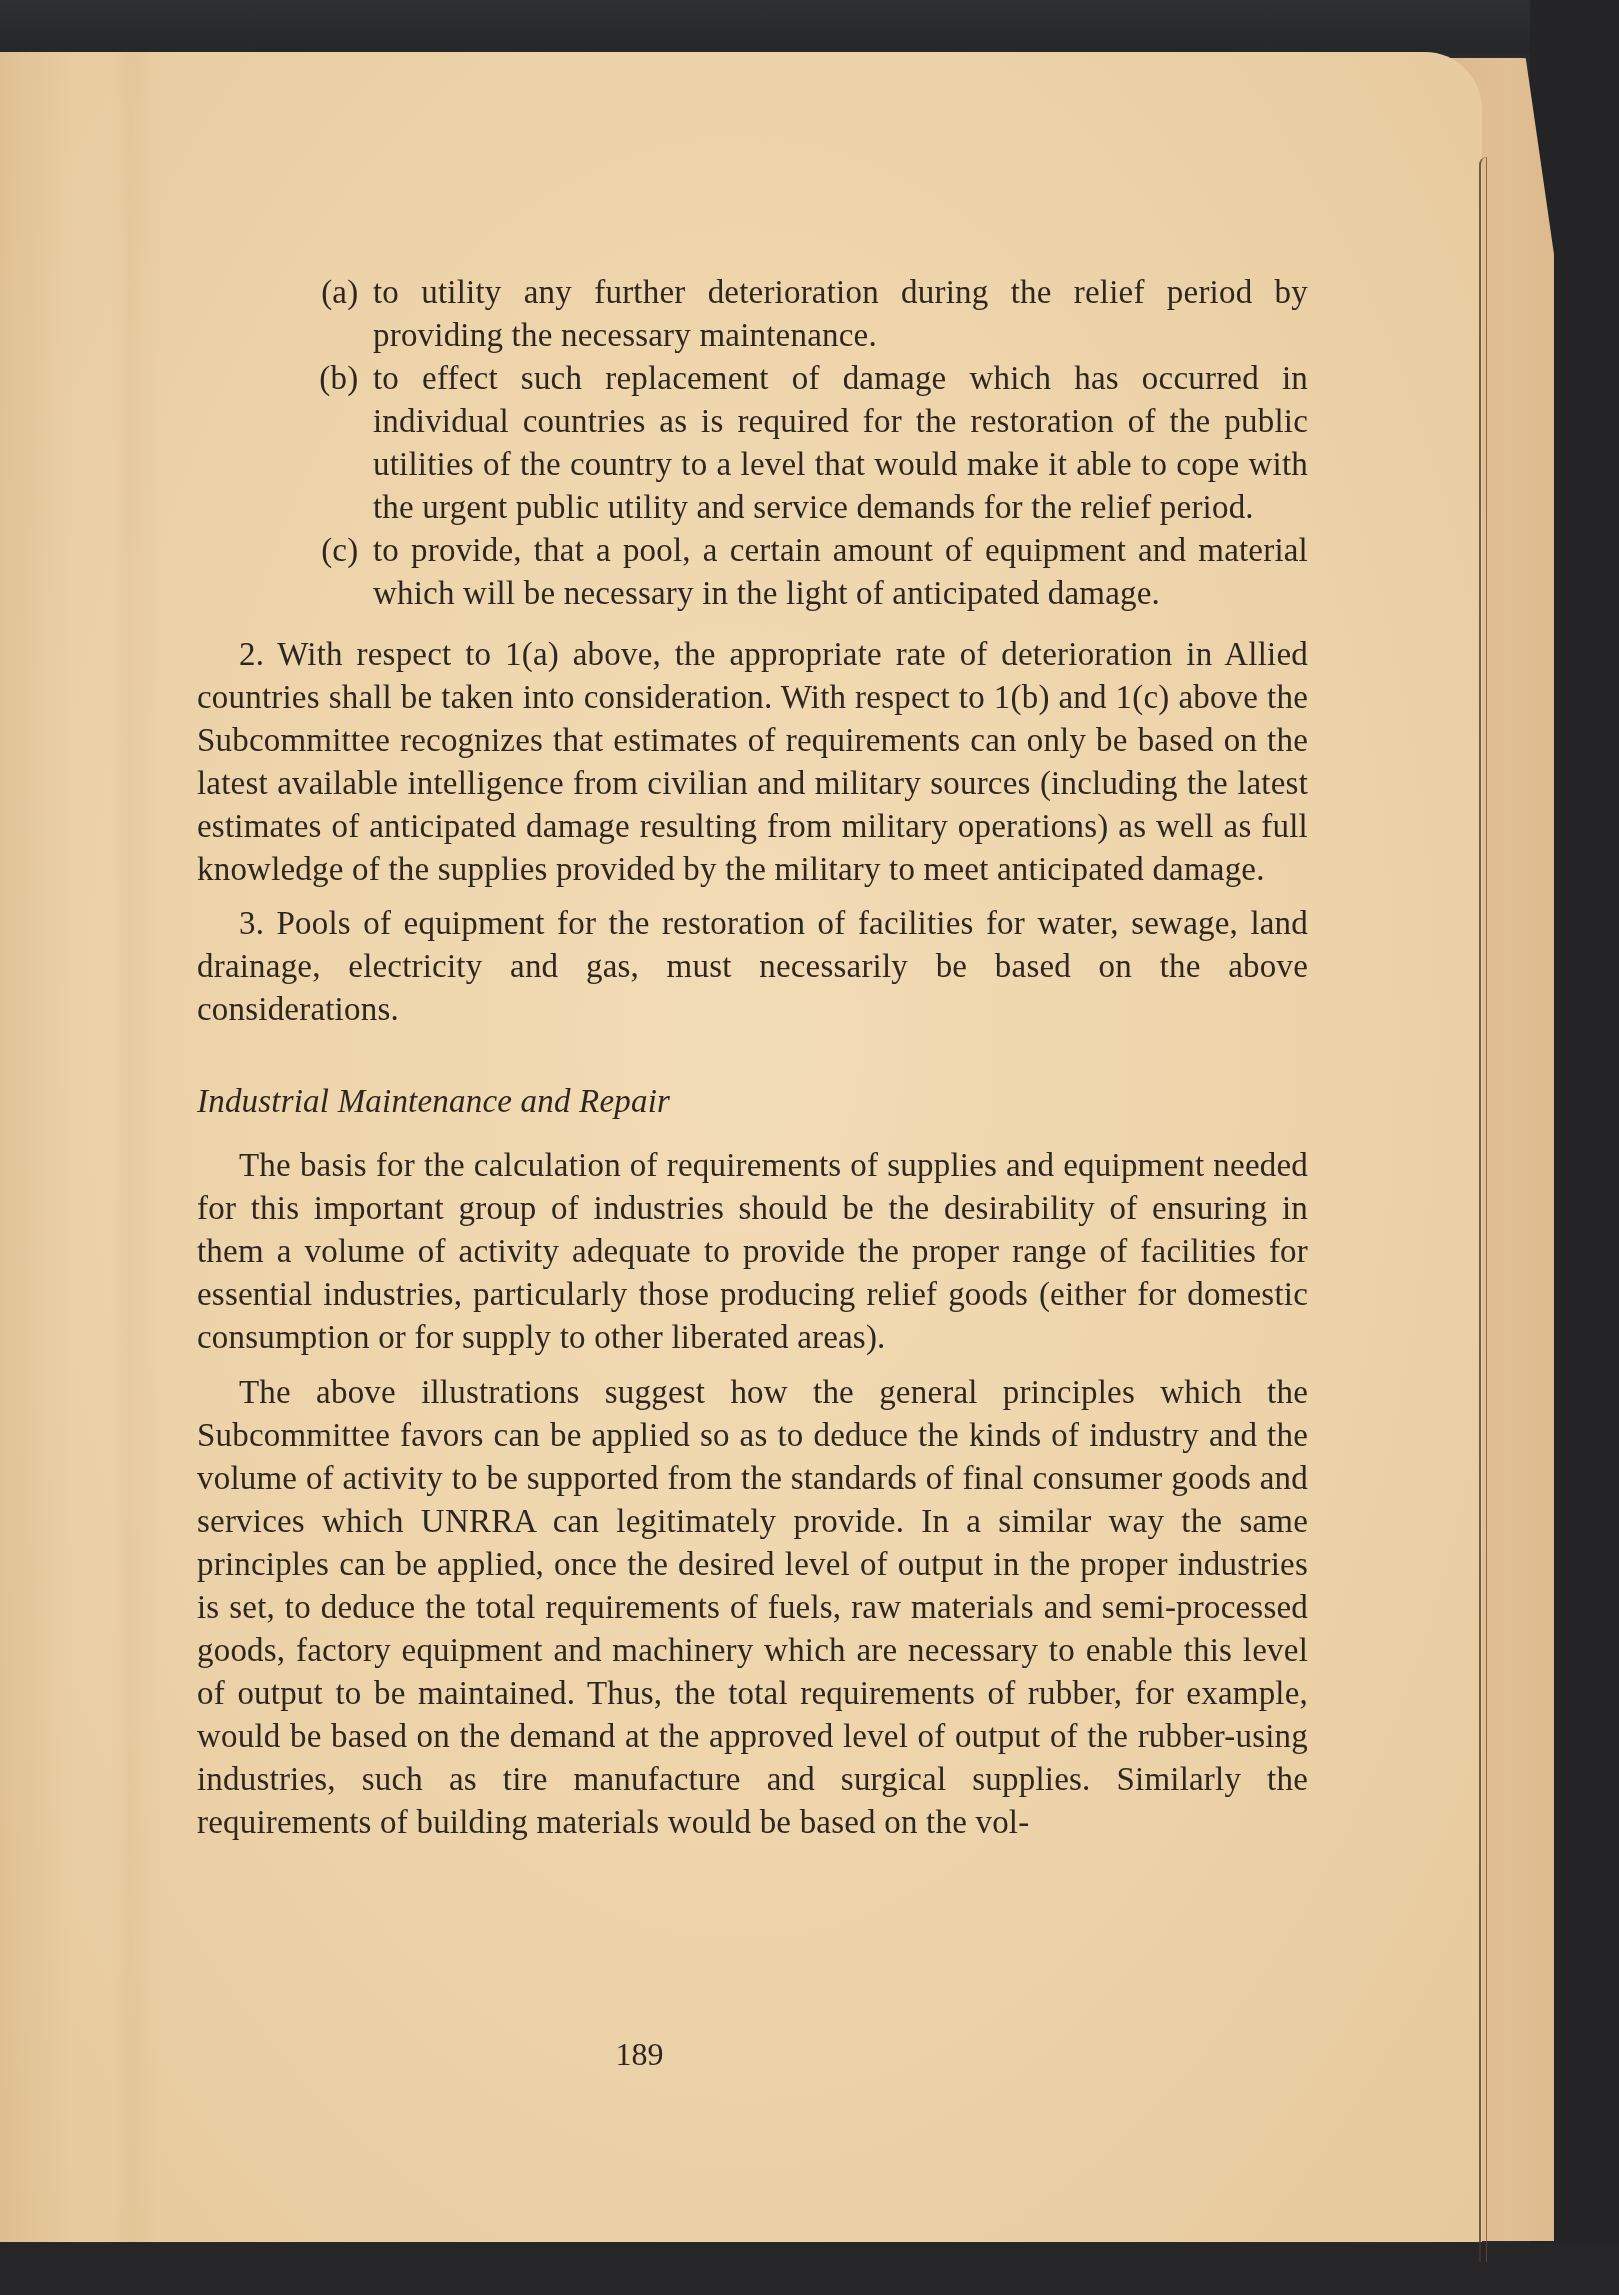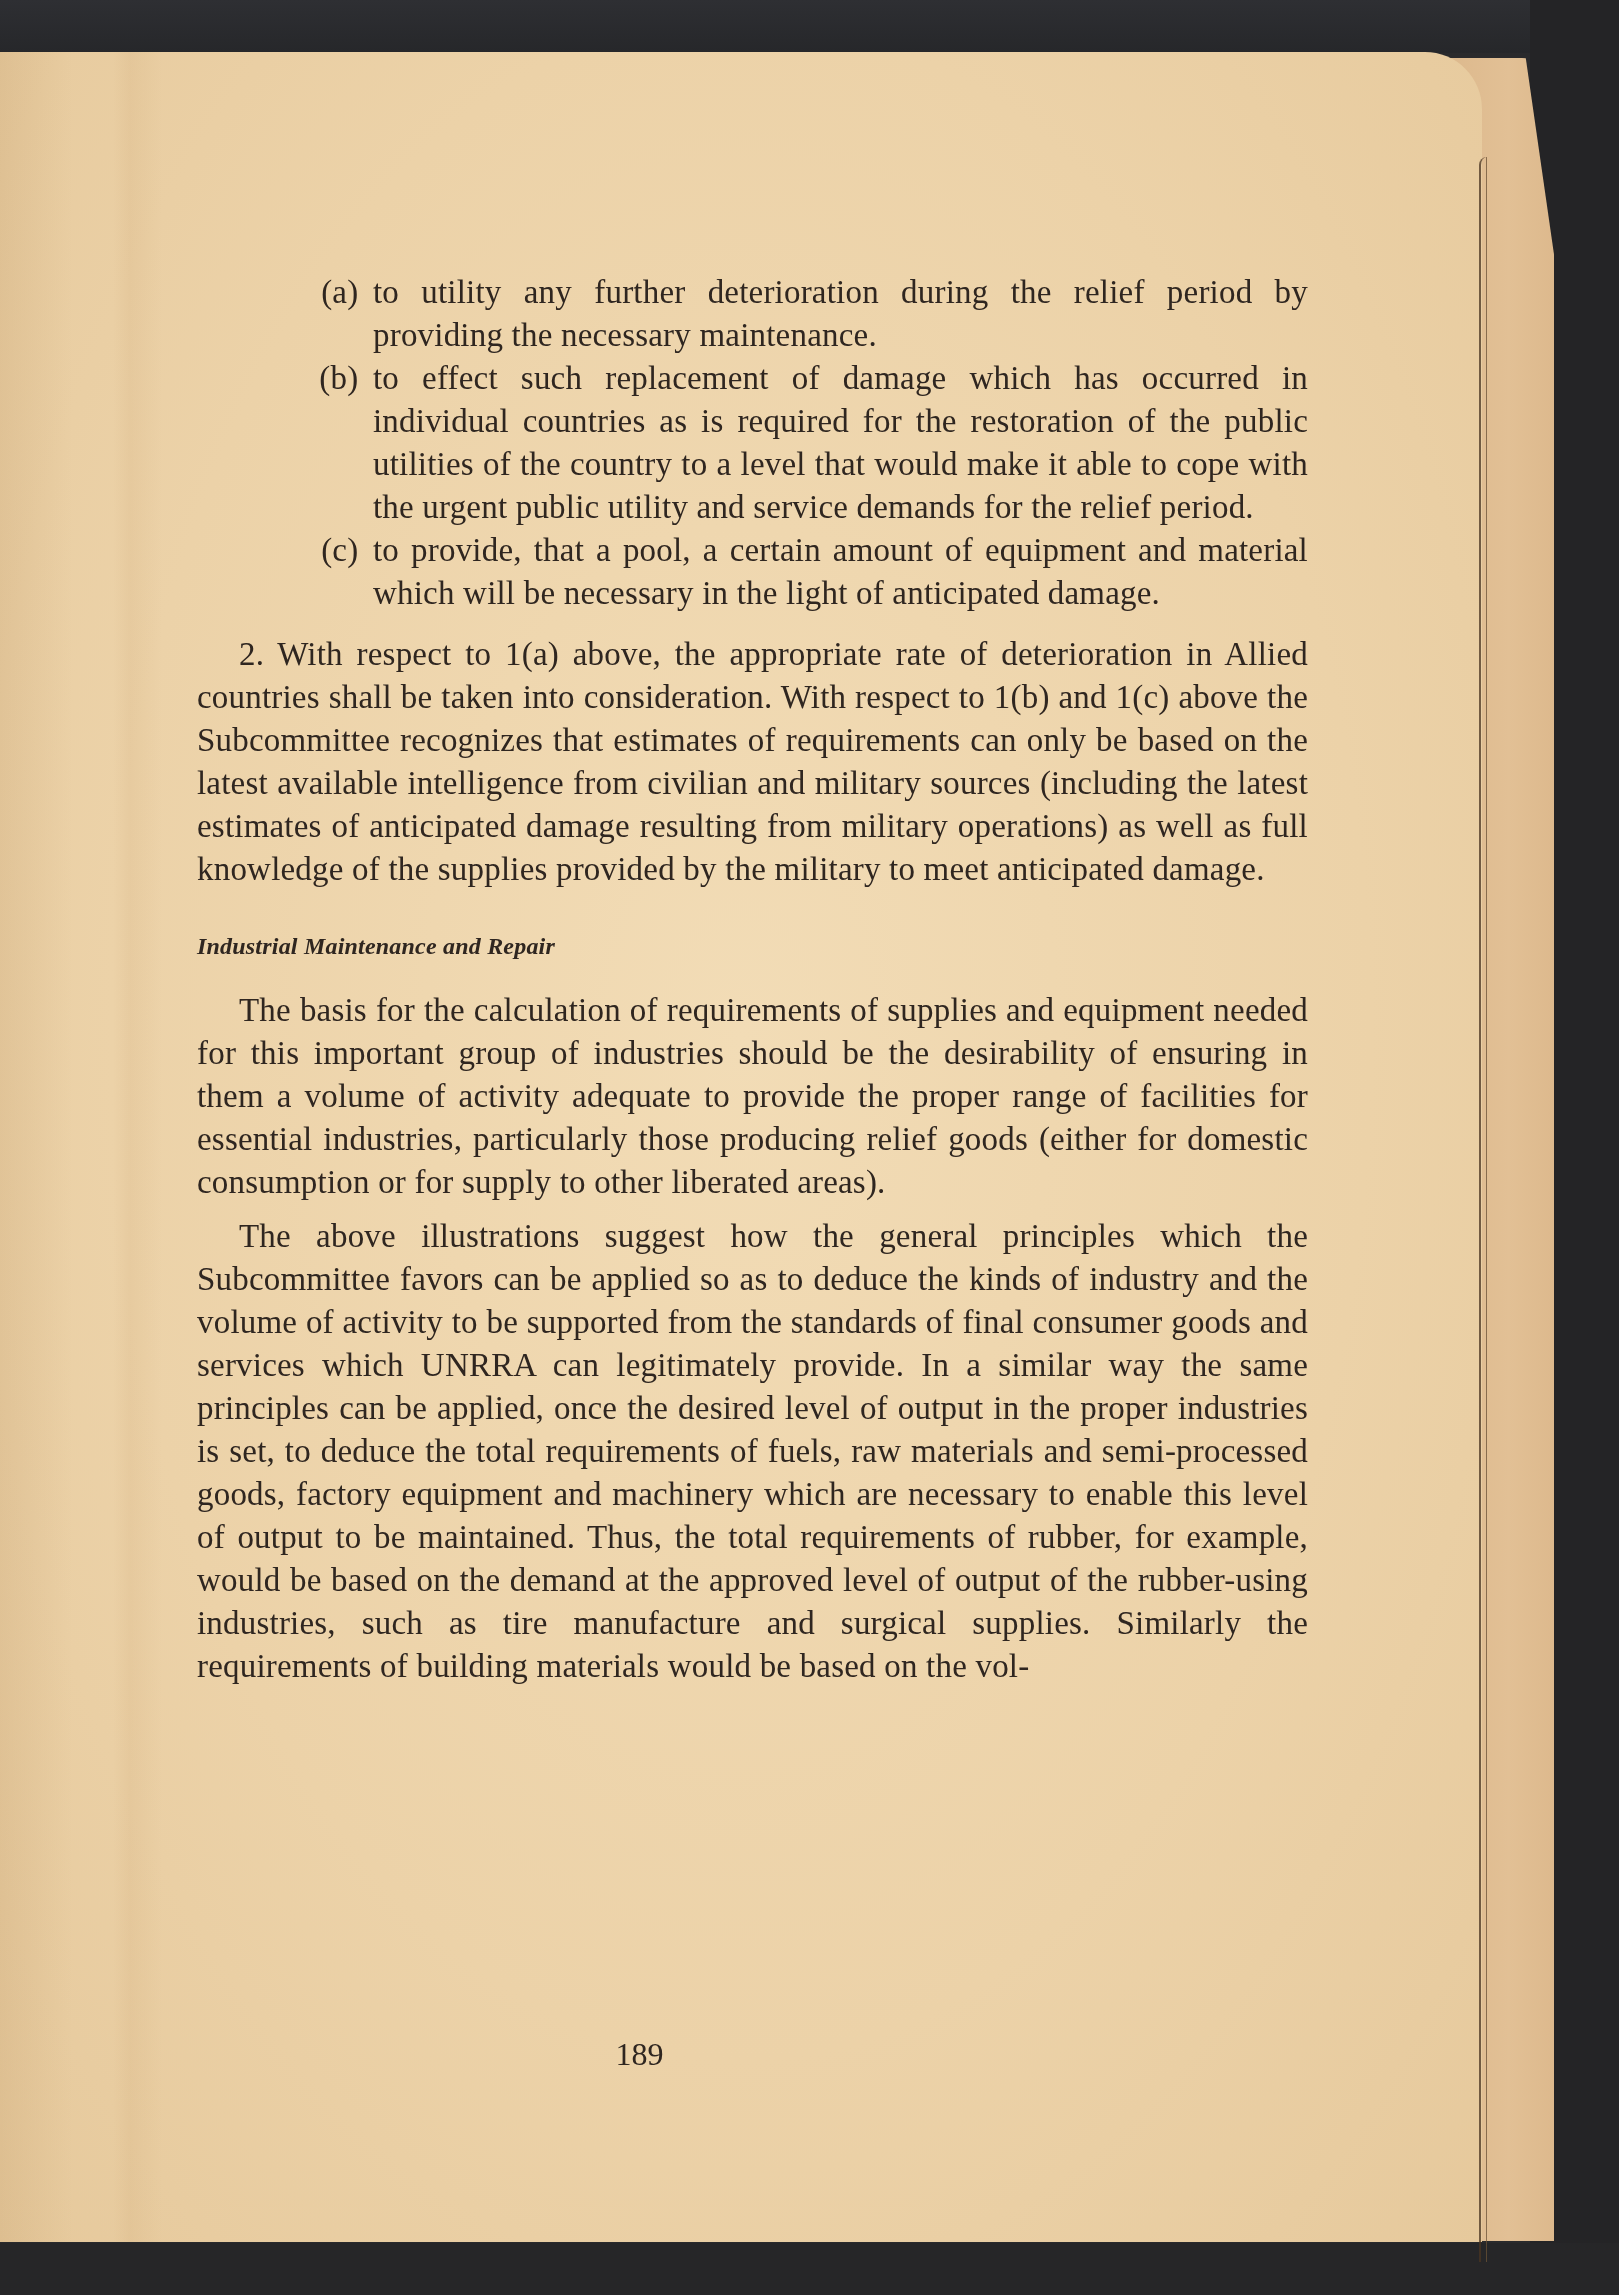--- a/index.html
+++ b/index.html
@@ -44,22 +44,22 @@
       letter-spacing: 0.2px;
     }
     .item { display: flex; margin: 0; }
     .item .marker { width: 71px; flex: 0 0 71px; text-align: right; padding-right: 14.6px; box-sizing: border-box; }
     .item .body { flex: 1; text-align: justify; text-align-last: left; padding-right: 0; }
     .item-list { margin-left: 105px; margin-bottom: 18px; }
     p.para {
       margin: 0 0 11.3px 0; text-indent: 42px; text-align: justify; text-align-last: left;
     }
     h3.section-heading {
-      font-style: italic; font-weight: bold; font-size: 24px;
-      margin: 34px 0 21px 0; color: #2f2620;
+      font-style: italic; font-weight: normal; font-size: 33px;
+      margin: 49px 0 21px 0; color: #2f2620;
     }
     .page-number {
       position: absolute; left: 0; width: 1279px; top: 1984px; text-align: center;
       font-size: 32px; color: #2f2620;
     }
   </style>
 </head>
 <body>
 
 <div class="backdrop-top"></div>
@@ -80,20 +80,21 @@
         <span class="marker">(b)</span>
         <span class="body">to effect such replacement of damage which has occurred in individual countries as is required for the restoration of the public utilities of the country to a level that would make it able to cope with the urgent public utility and service demands for the relief period.</span>
       </div>
       <div class="item">
         <span class="marker">(c)</span>
         <span class="body">to provide, that a pool, a certain amount of equipment and material which will be necessary in the light of anticipated damage.</span>
       </div>
     </div>
 
     <p class="para">2. With respect to 1(a) above, the appropriate rate of deterioration in Allied countries shall be taken into consideration.  With respect to 1(b) and 1(c) above the Subcommittee recognizes that estimates of requirements can only be based on the latest available intelligence from civilian and military sources (including the latest estimates of anticipated damage resulting from military operations) as well as full knowledge of the supplies provided by the military to meet anticipated damage.</p>
+    <p class="para">3. Pools of equipment for the restoration of facilities for water, sewage, land drainage, electricity and gas, must necessarily be based on the above considerations.</p>
 
     <h3 class="section-heading">Industrial Maintenance and Repair</h3>
 
     <p class="para">The basis for the calculation of requirements of supplies and equipment needed for this important group of industries should be the desirability of ensuring in them a volume of activity adequate to provide the proper range of facilities for essential industries, particularly those producing relief goods (either for domestic consumption or for supply to other liberated areas).</p>
     <p class="para">The above illustrations suggest how the general principles which the Subcommittee favors can be applied so as to deduce the kinds of industry and the volume of activity to be supported from the standards of final consumer goods and services which UNRRA can legitimately provide.  In a similar way the same principles can be applied, once the desired level of output in the proper industries is set, to deduce the total requirements of fuels, raw materials and semi-processed goods, factory equipment and machinery which are necessary to enable this level of output to be maintained.  Thus, the total requirements of rubber, for example, would be based on the demand at the approved level of output of the rubber-using industries, such as tire manufacture and surgical supplies.  Similarly the requirements of building materials would be based on the vol-</p>
   </div>
 
   <div class="page-number">189</div>
 </div>
 

